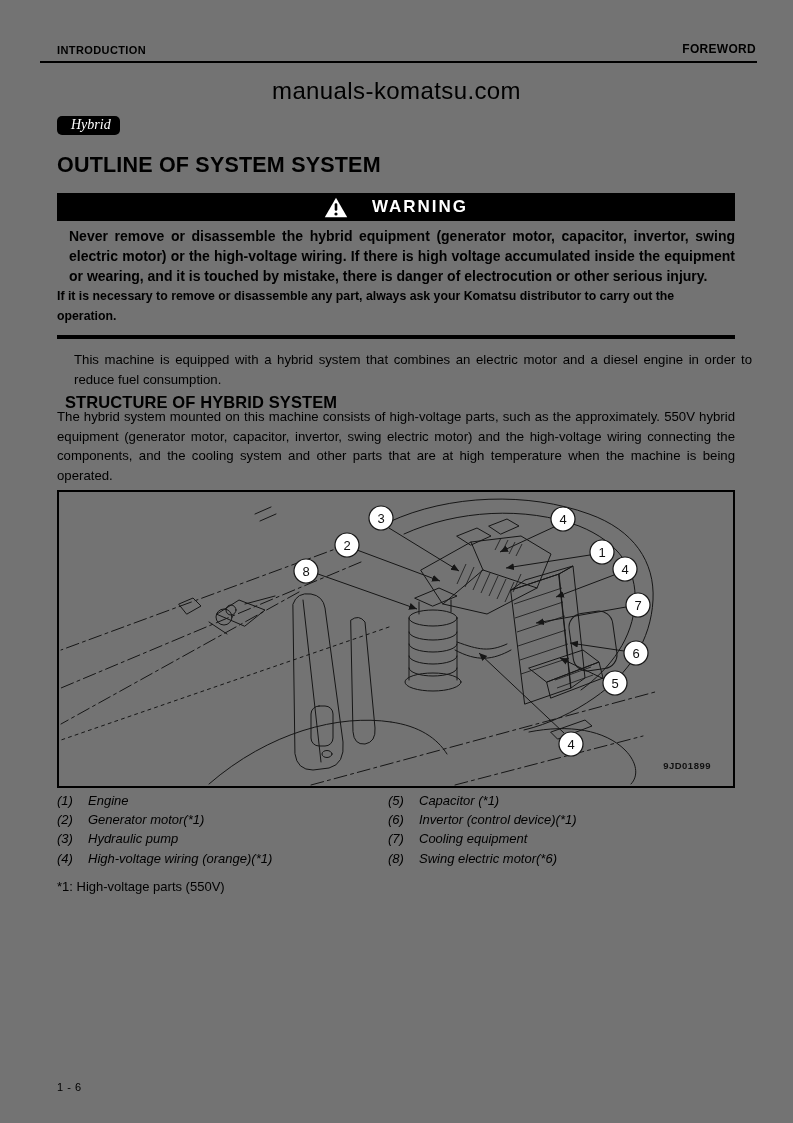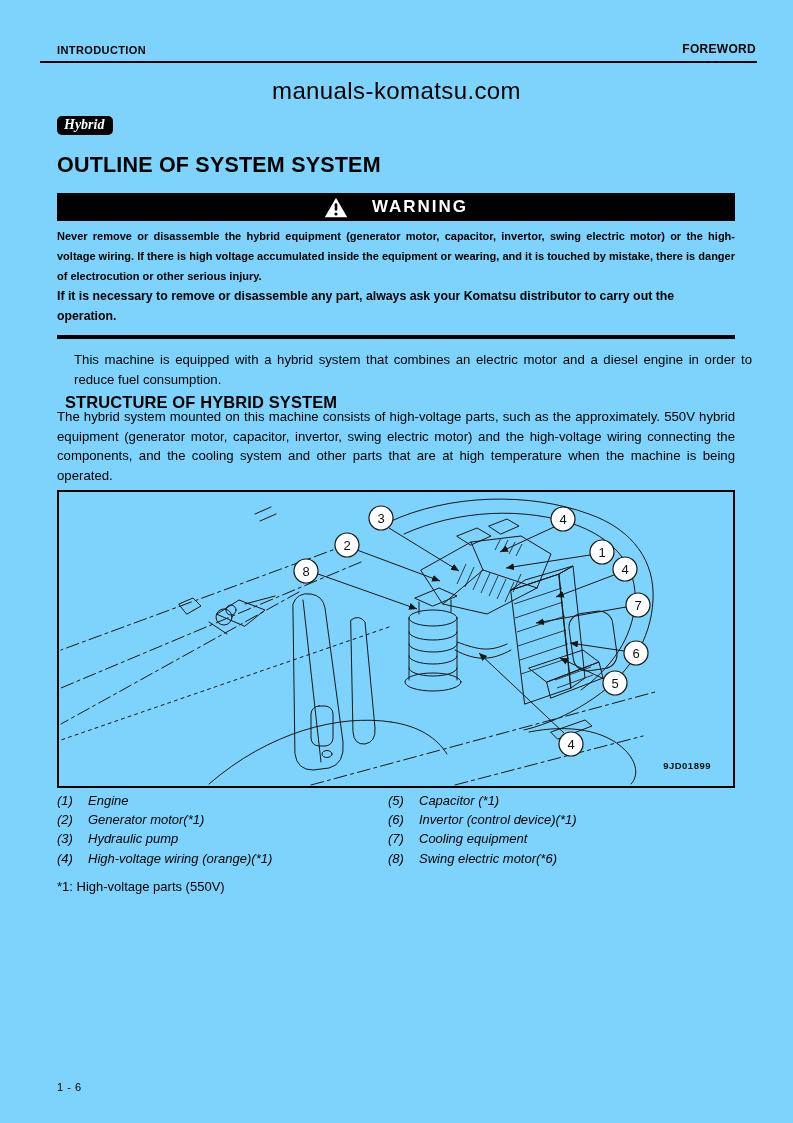--- a/index.html
+++ b/index.html
@@ -1,36 +1,36 @@
 <!DOCTYPE html>
 <html><head>
 <meta charset="utf-8">
 <style>
   html,body{margin:0;padding:0;background:#fff;}
-  .page{position:relative;width:793px;height:1123px;background:#7dd3fc;overflow:hidden;
+  .page{position:relative;width:793px;height:1123px;background:#737373;overflow:hidden;
         font-family:"Liberation Sans","DejaVu Sans",sans-serif;color:#000;}
   .abs{position:absolute;}
 
   
   .hdr-left{left:57px;top:44px;font-size:11px;font-weight:bold;letter-spacing:.4px;}
   .hdr-right{right:37px;top:42px;font-size:12px;font-weight:bold;letter-spacing:.3px;}
   .hdr-rule{left:40px;right:36px;top:61px;height:2px;background:#000;}
 
   .site-title{left:0;right:0;top:77px;text-align:center;font-size:24px;letter-spacing:.4px;}
 
   .badge{left:57px;top:116px;background:#000;color:#fff;border-radius:5px;
-         font-family:"Liberation Serif","DejaVu Serif",serif;font-style:italic;font-weight:bold;
-         font-size:14px;padding:1px 9px 3px 7px;line-height:15px;}
+         font-family:"Liberation Serif","DejaVu Serif",serif;font-style:italic;font-weight:normal;
+         font-size:14px;padding:1px 9px 3px 14px;line-height:15px;}
 
   .h1{left:57px;top:153px;font-size:21.5px;font-weight:bold;letter-spacing:.2px;}
 
   .warning{left:57px;top:193px;width:678px;}
   .warning-bar{height:28px;background:#000;display:flex;align-items:center;justify-content:center;gap:24px;}
   .warning-label{color:#fff;font-size:17px;font-weight:bold;letter-spacing:2px;}
-  .warning-text{margin:5px 0 0 0;font-size:11px;font-weight:bold;line-height:20px;text-align:justify;}
+  .warning-text{margin:5px 0 0 12px;font-size:14px;font-weight:bold;line-height:20px;text-align:justify;}
   .warning-text2{margin:0;font-size:12.3px;font-weight:bold;line-height:20px;}
   .warning-rule{height:4px;background:#000;margin-top:9px;}
 
   .body-par{left:57px;width:678px;font-size:13.2px;line-height:19.5px;text-align:justify;}
   .intro{top:333px;}
   .h2{left:57px;top:385px;font-size:16.5px;font-weight:bold;letter-spacing:.1px;}
   .section-body{top:407px;}
 
   .figure{left:57px;top:490px;width:678px;height:298px;border:2px solid #000;box-sizing:border-box;}
   .figure svg{display:block;width:100%;height:100%;}

